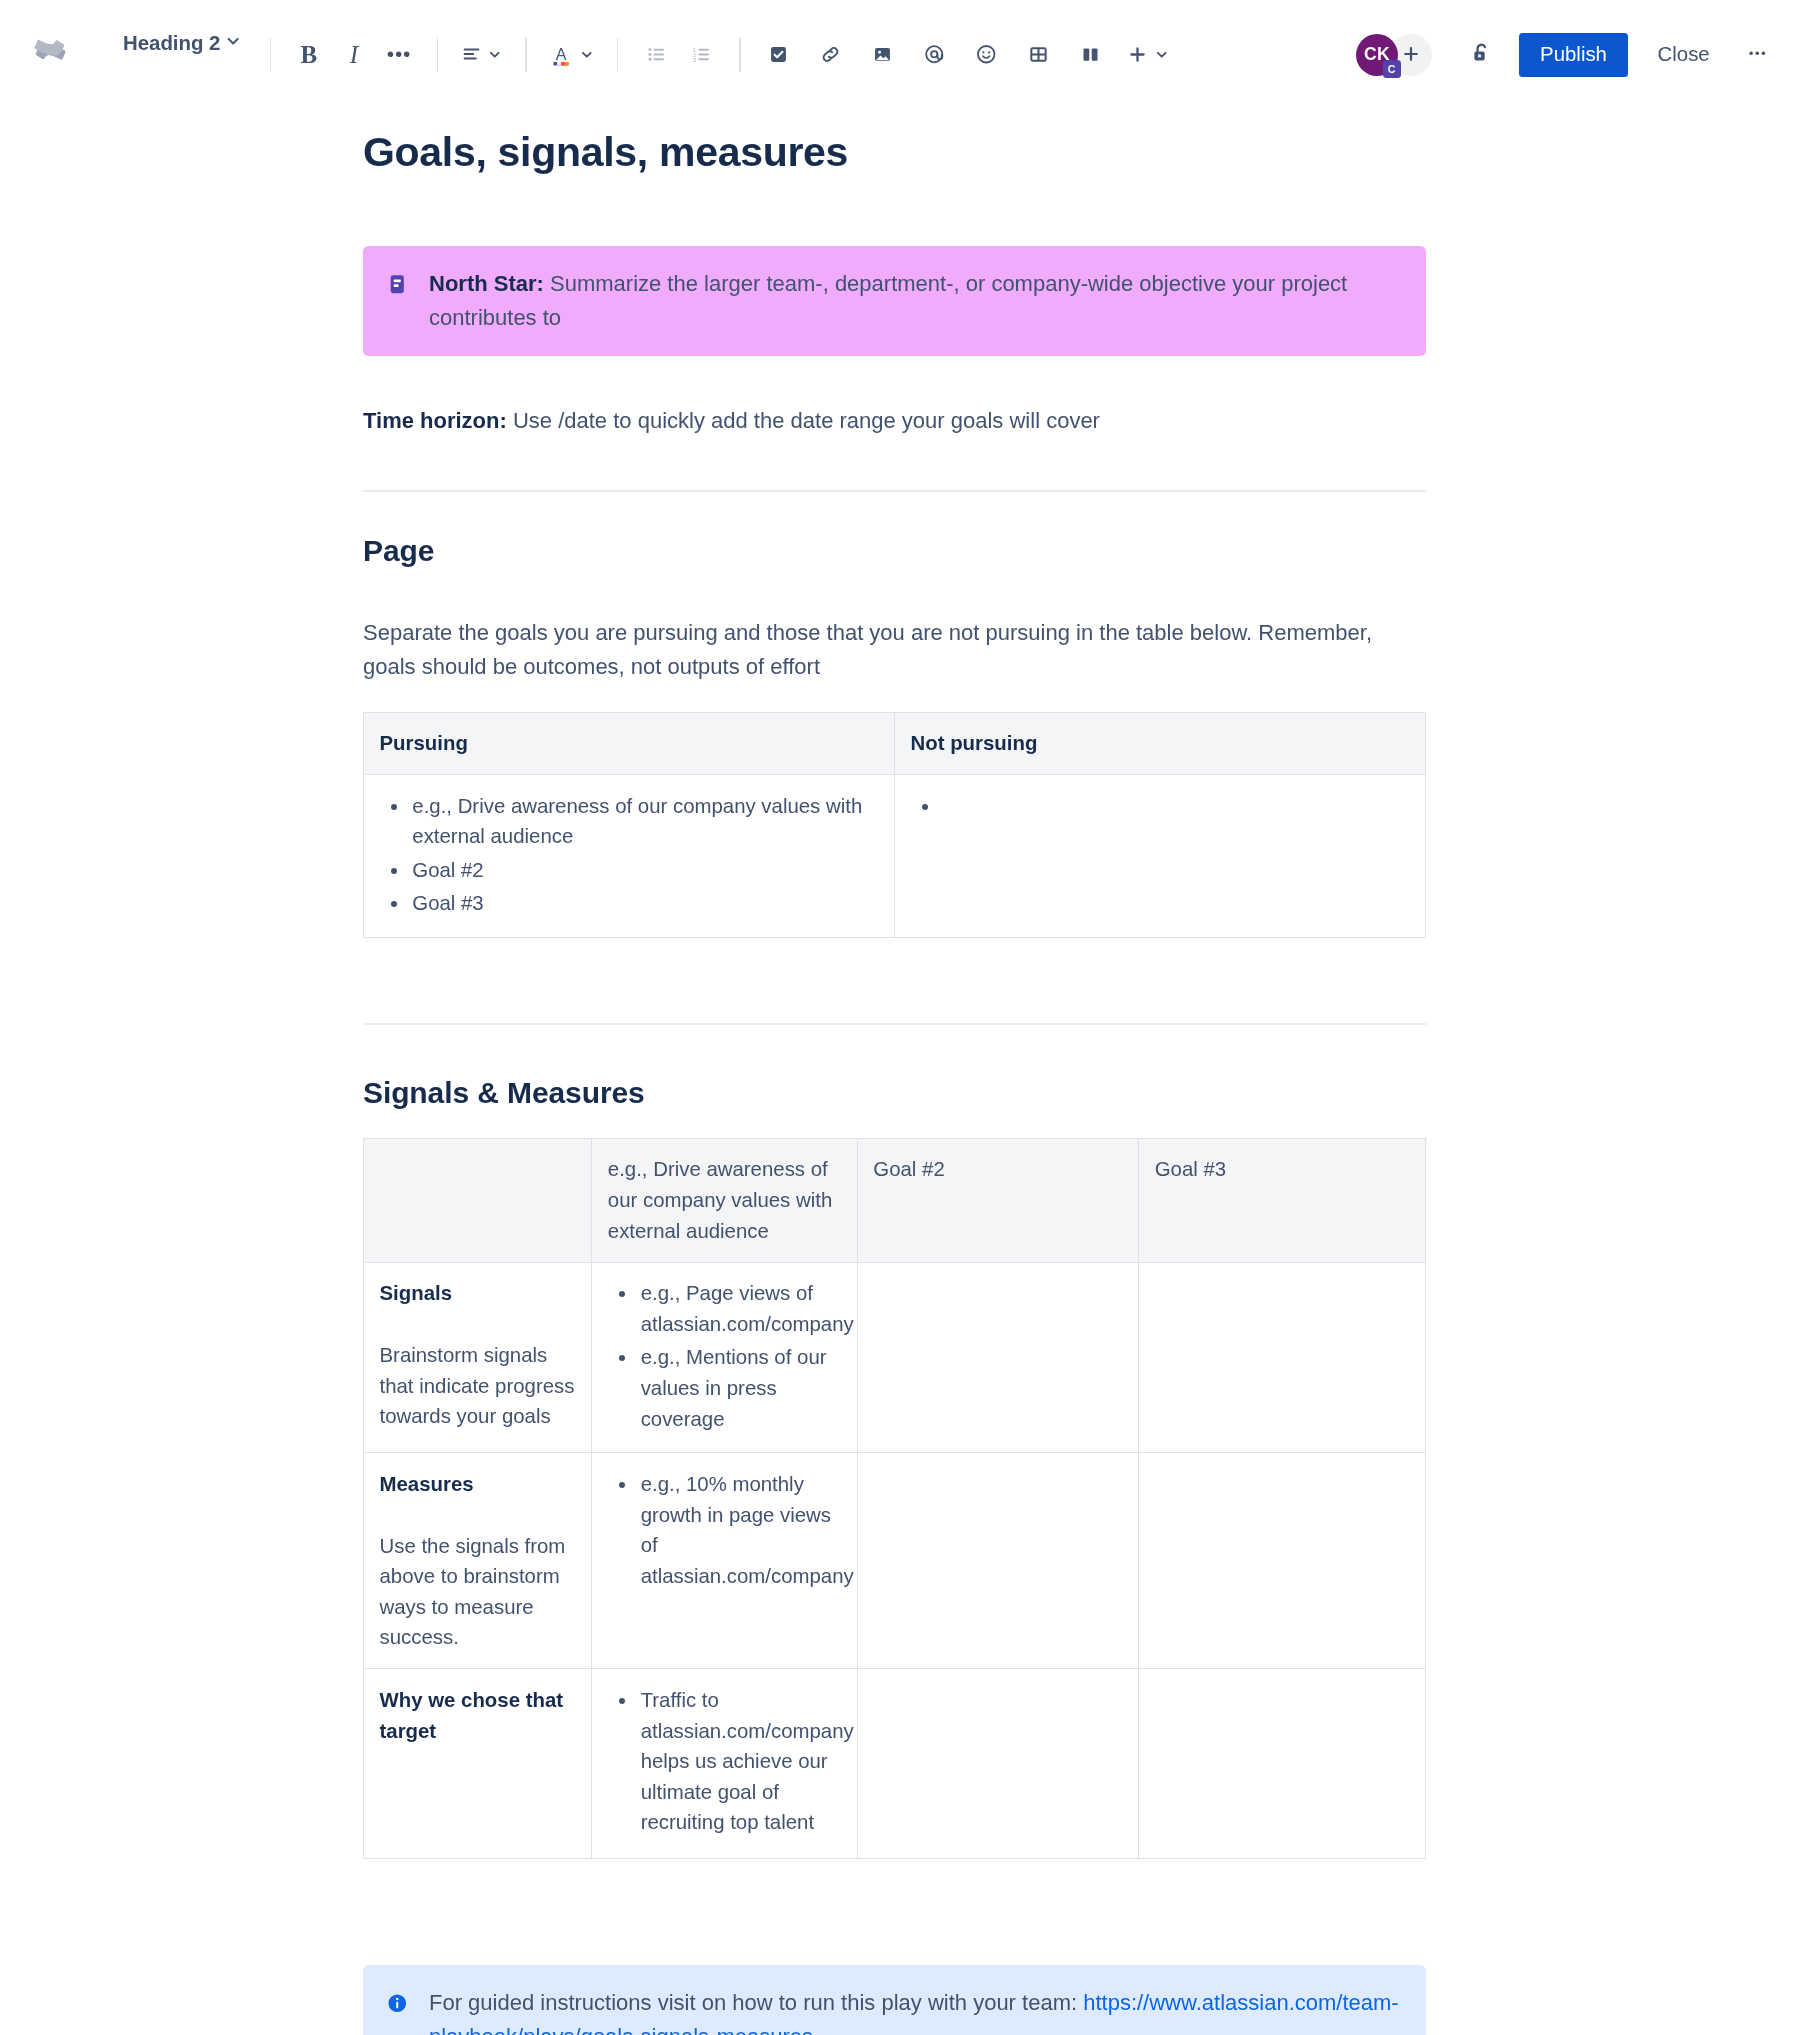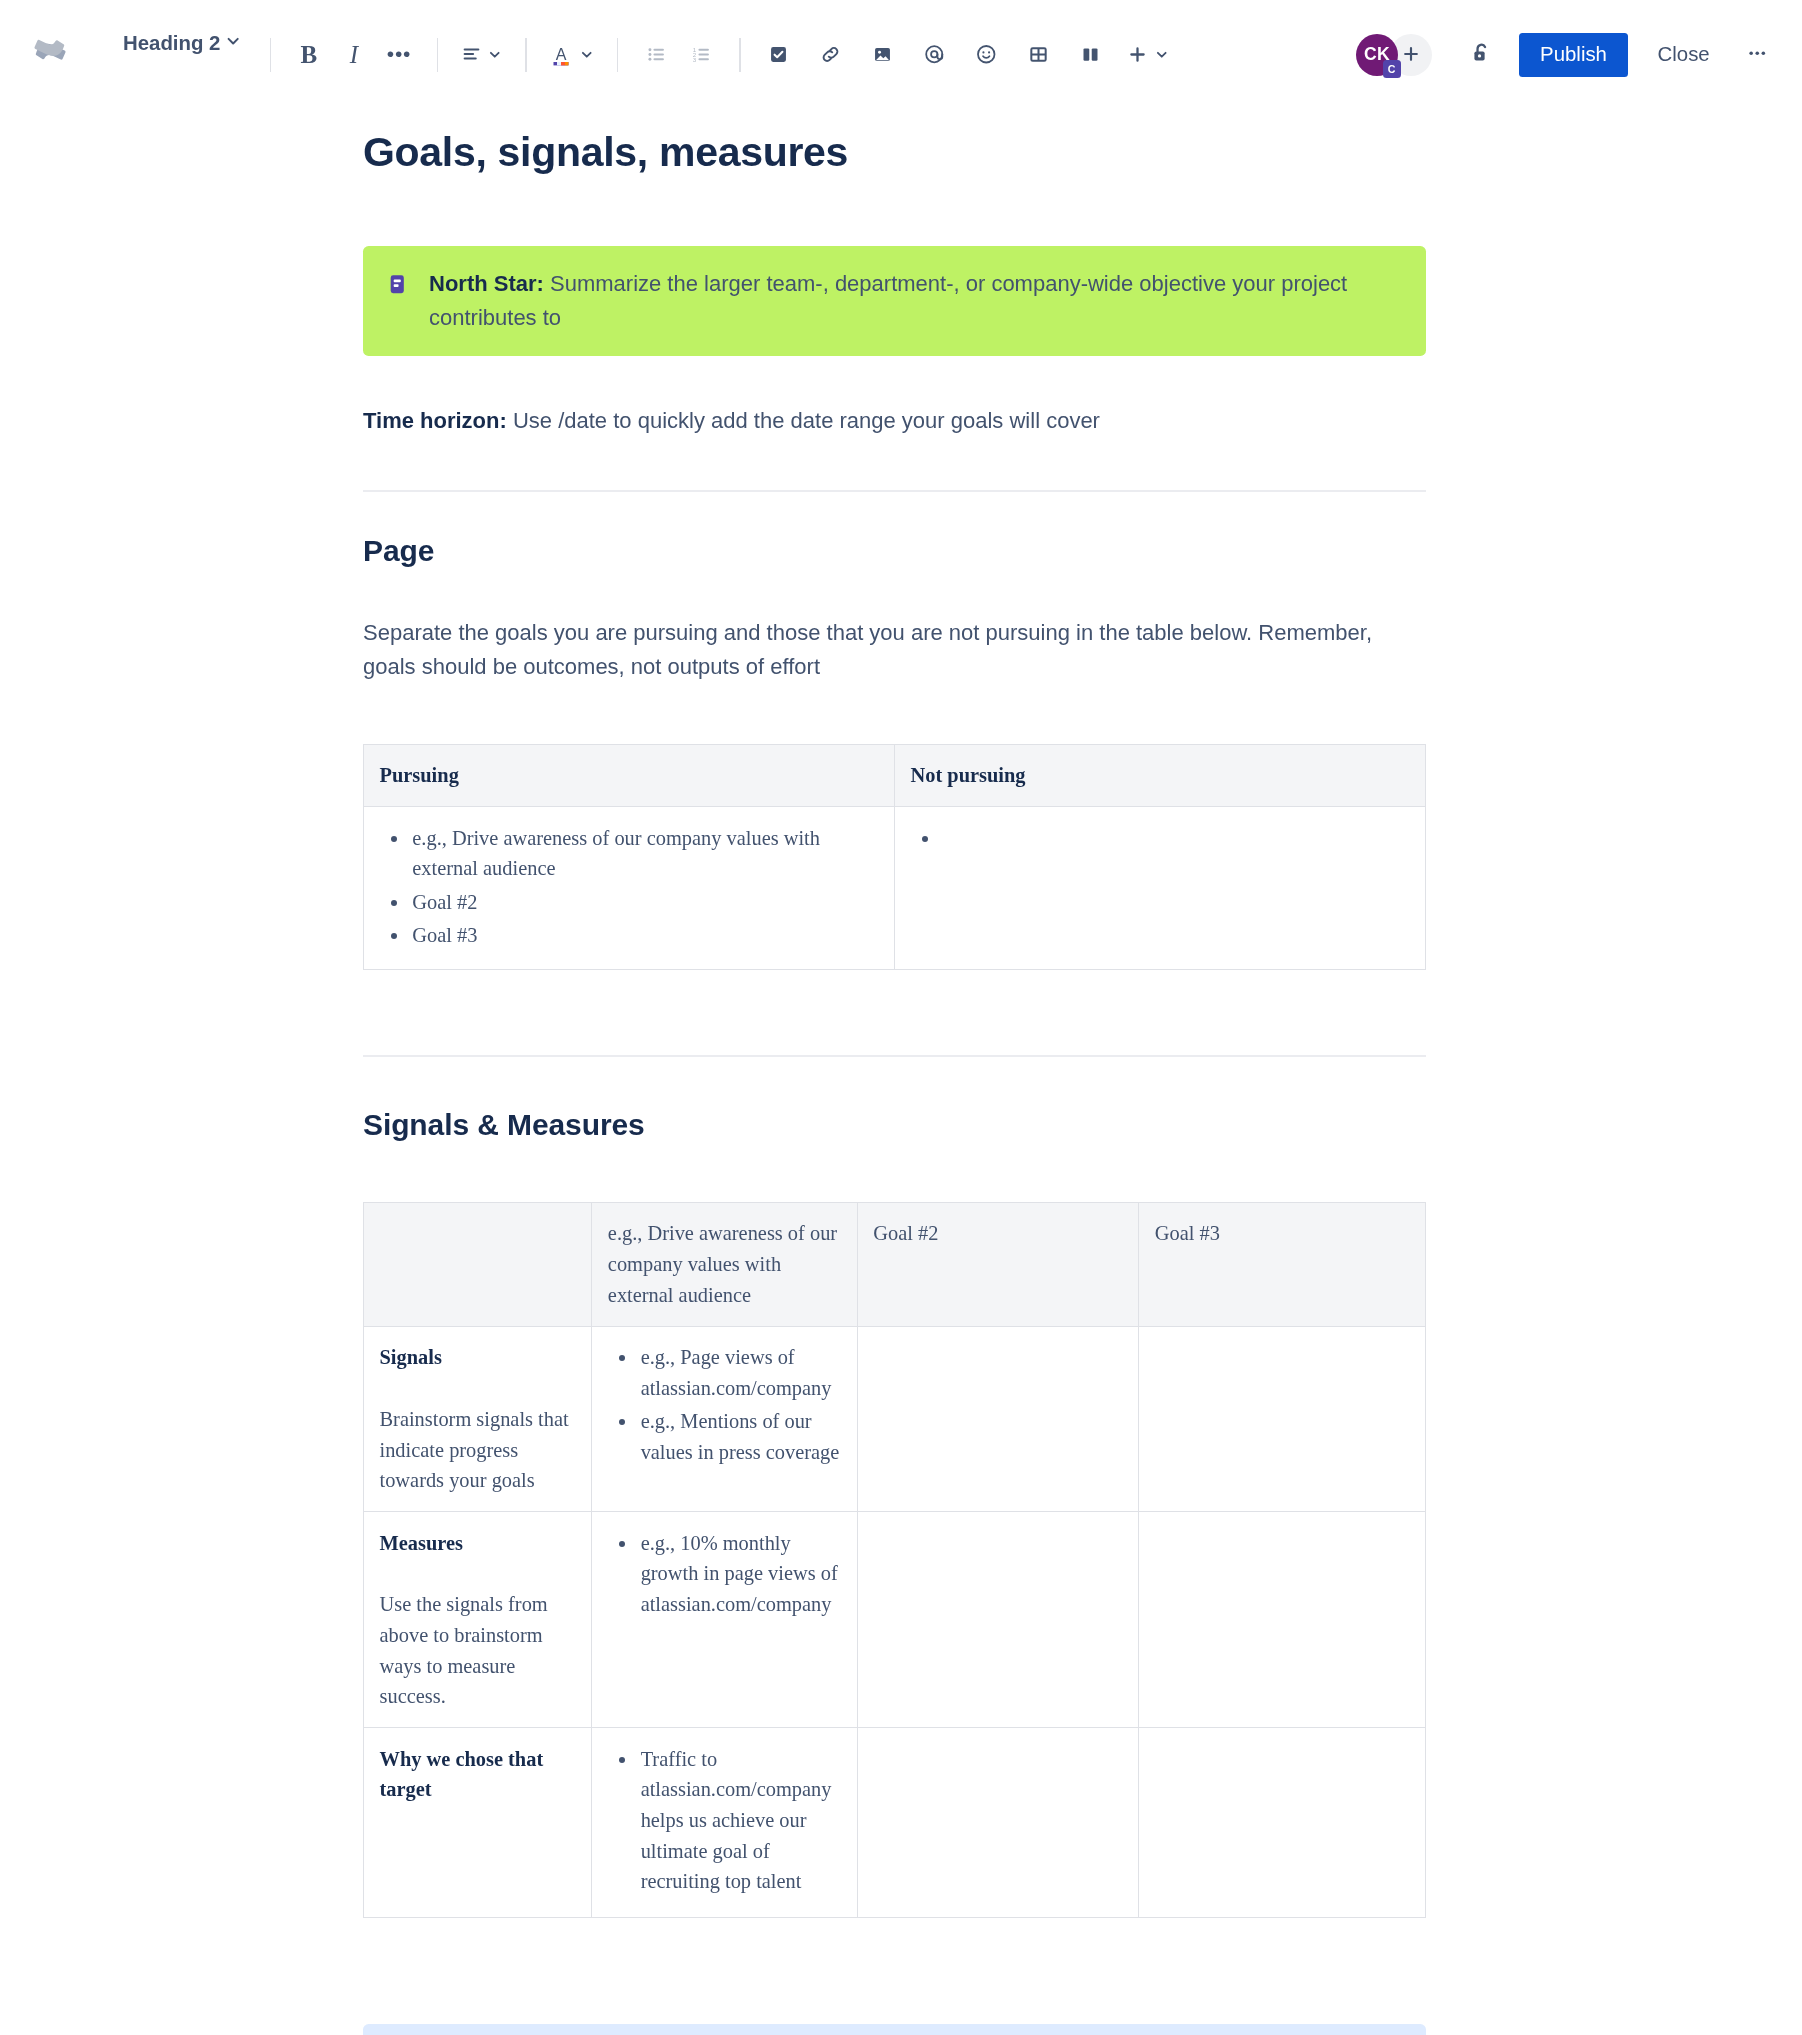--- a/index.html
+++ b/index.html
@@ -168,21 +168,21 @@
   }
 
   .panel {
     margin-top: 70px;
     display: flex;
     align-items: flex-start;
     gap: 21px;
     border-radius: 5.6px;
     padding: 21px 24px 21px 22.5px;
   }
-  .panel.note { background: #bef264; }
+  .panel.note { background: #f0abfc; }
   .panel.info { background: #deebff; }
   .panel-icon { flex: 0 0 auto; margin-top: 5.6px; }
   .panel-text {
     font-size: 22px;
     line-height: 1.54;
     color: #42526e;
   }
   .panel-text b { color: #172b4d; font-weight: bold; }
   .panel-text a { color: #0c66e4; text-decoration: none; }
 
@@ -201,21 +201,21 @@
   }
 
   h2.sec {
     font-size: 30px;
     font-weight: 600;
     color: #172b4d;
     margin: 42px 0 0 0;
     letter-spacing: -0.1px;
   }
 
-  .tbl-wrap { margin-top: 60px; font-family: Liberation Serif, serif; }
+  .tbl-wrap { margin-top: 28px; }
   table.ce {
     width: 100%;
     border-collapse: collapse;
     table-layout: fixed;
   }
   table.ce th, table.ce td {
     border: 1.4px solid #dfe1e6;
     vertical-align: top;
     padding: 15.5px 15.5px 15.5px 15.5px;
     font-size: 20.4px;

